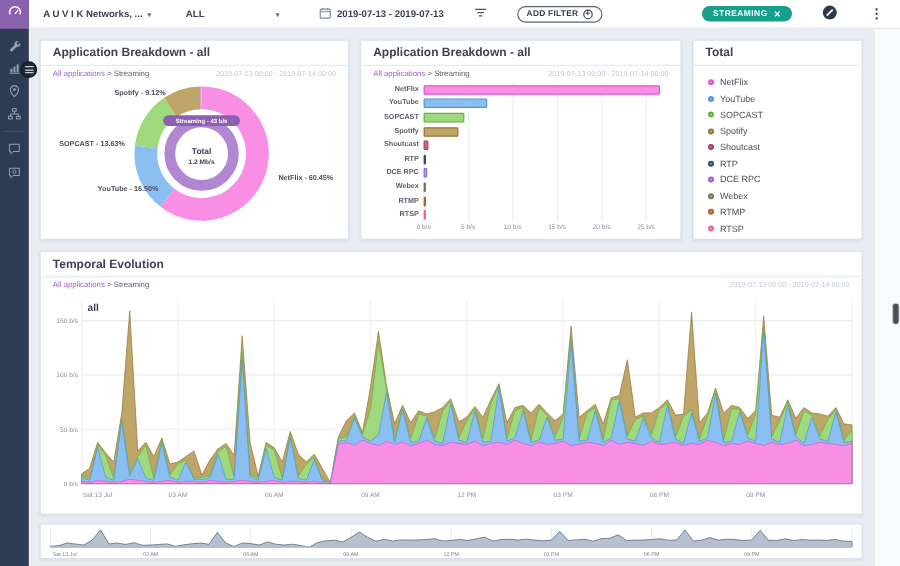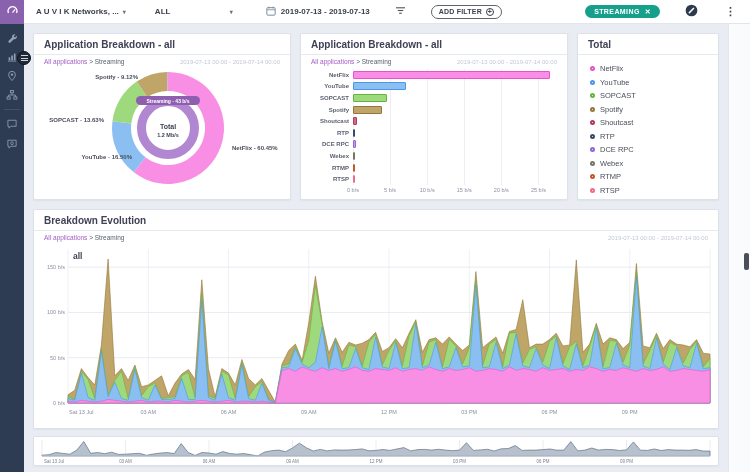--- a/index.html
+++ b/index.html
@@ -336,21 +336,21 @@
           </div>
           <div class="legend-item">
             <span class="legend-dot" style="border-color: rgb(239, 106, 138);"></span>
             <span class="legend-label">RTSP</span>
           </div>
         </div>
     </section>
   </div>
 
   <section class="card temporal">
-    <div class="card-title">Breakdown Evolution</div>
+    <div class="card-title">Temporal Evolution</div>
     <div class="meta">
       <span>
         <span class="bc-link">All applications</span>
         <span class="bc-sep">&gt;</span>
         <span class="bc-cur">Streaming</span>
       </span>
       <span class="meta-date">2019-07-13 00:00 - 2019-07-14 00:00</span>
     </div>
     <svg class="temporal-svg" viewBox="0 0 684 180" preserveAspectRatio="none">
         <line x1="34" y1="8" x2="34" y2="162" stroke="#eef0f5" stroke-width="1"></line>

